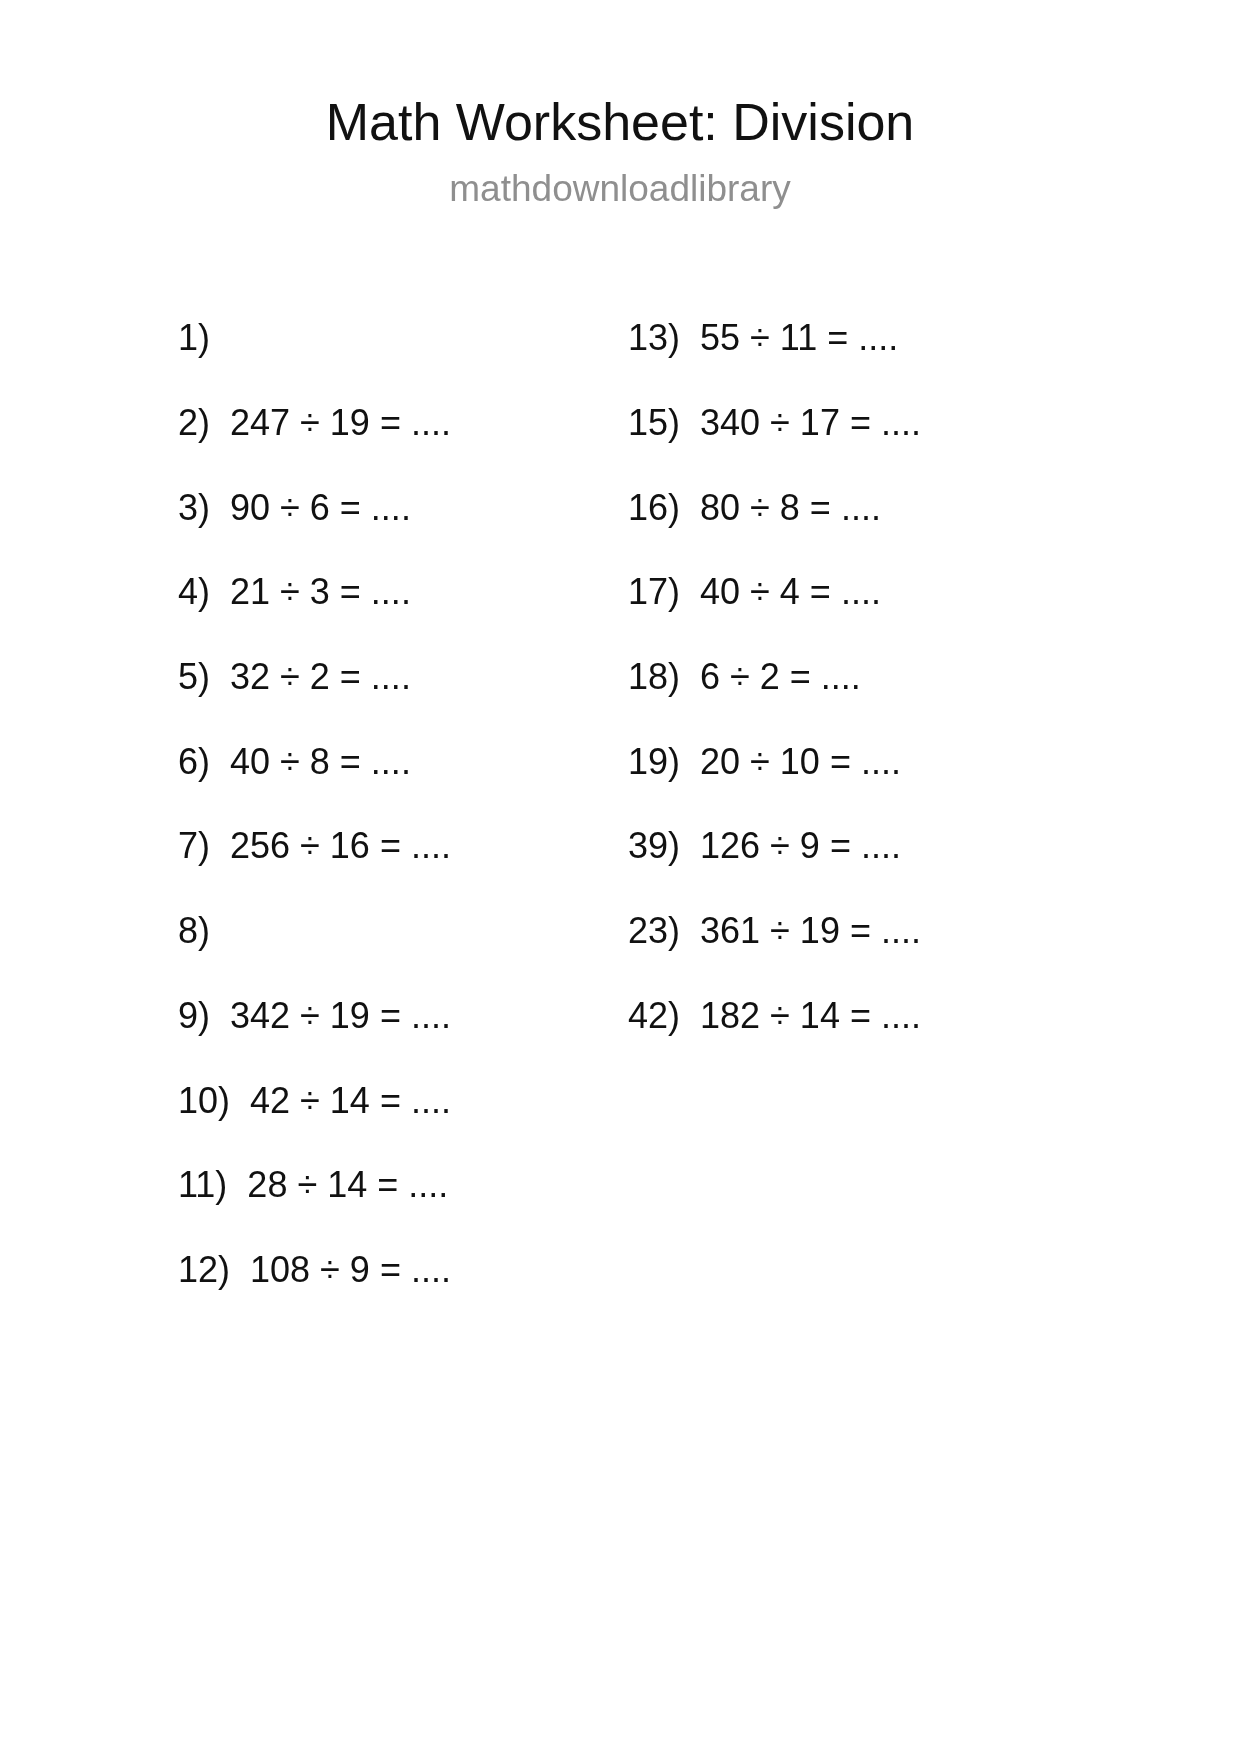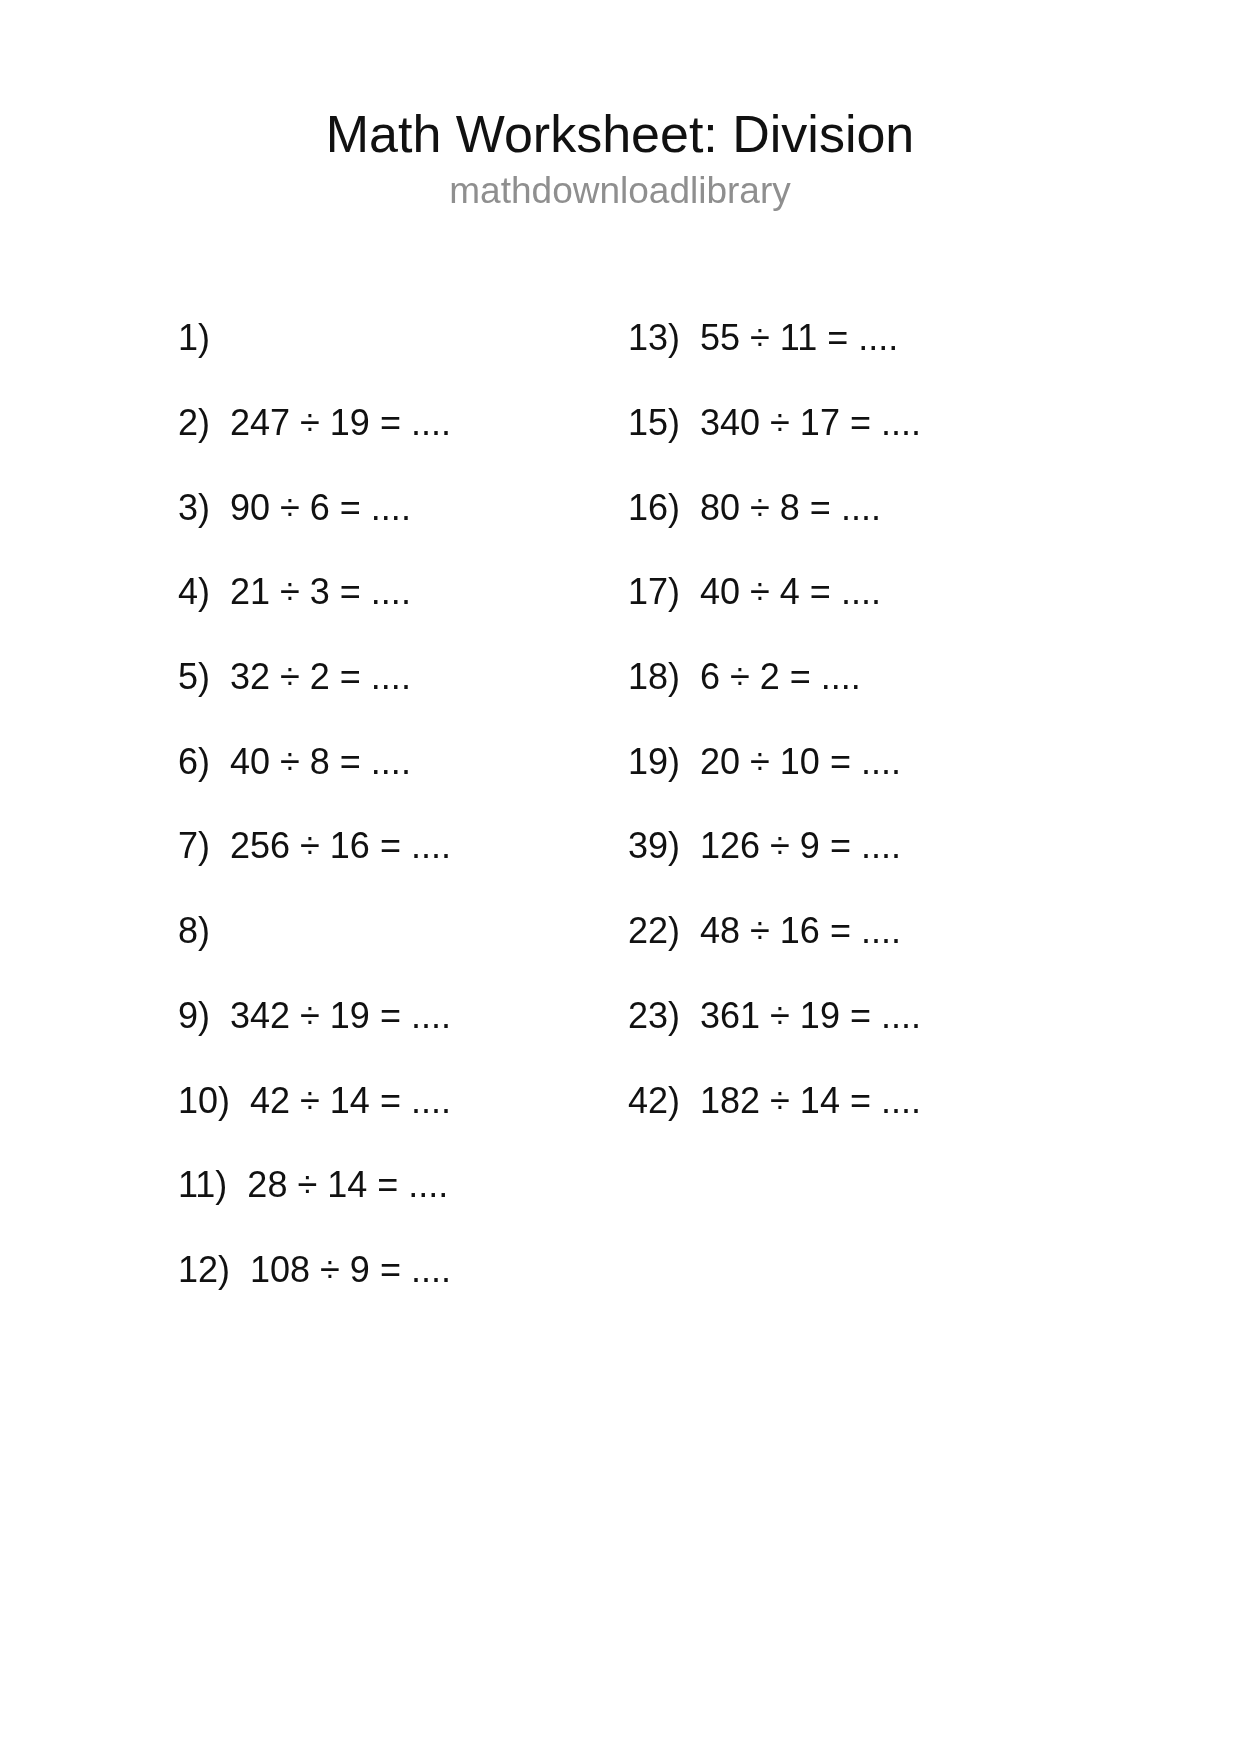--- a/index.html
+++ b/index.html
@@ -28,28 +28,28 @@
     top: 96px;
     left: 0;
     width: 100%;
     text-align: center;
   }
   .title {
     font-size: 52px;
     line-height: 1.0;
     font-weight: 400;
     color: var(--text);
-    margin: 12px;
+    margin: 0;
   }
   .subtitle {
     font-size: 37px;
     line-height: 1.0;
     font-weight: 400;
     color: var(--subtitle);
-    margin: 10px 0 0 0;
+    margin: 22px 0 0 0;
   }
   .problems {
     position: absolute;
     top: 296px;
     left: 178px;
     display: flex;
   }
   .col {
     display: flex;
     flex-direction: column;
@@ -92,18 +92,17 @@
         <div class="problem"><span class="num">12)</span><span class="expr">108 ÷ 9 = ....</span></div>
       </div>
     <div class="col col-right">
         <div class="problem"><span class="num">13)</span><span class="expr">55 ÷ 11 = ....</span></div>
         <div class="problem"><span class="num">15)</span><span class="expr">340 ÷ 17 = ....</span></div>
         <div class="problem"><span class="num">16)</span><span class="expr">80 ÷ 8 = ....</span></div>
         <div class="problem"><span class="num">17)</span><span class="expr">40 ÷ 4 = ....</span></div>
         <div class="problem"><span class="num">18)</span><span class="expr">6 ÷ 2 = ....</span></div>
         <div class="problem"><span class="num">19)</span><span class="expr">20 ÷ 10 = ....</span></div>
         <div class="problem"><span class="num">39)</span><span class="expr">126 ÷ 9 = ....</span></div>
-        <div class="problem"><span class="num">22)</span><span class="expr">48 ÷ 16 = ....</span></div>
         <div class="problem"><span class="num">23)</span><span class="expr">361 ÷ 19 = ....</span></div>
         <div class="problem"><span class="num">42)</span><span class="expr">182 ÷ 14 = ....</span></div>
       </div>
   </div>
 </div>
 
 </body></html>

